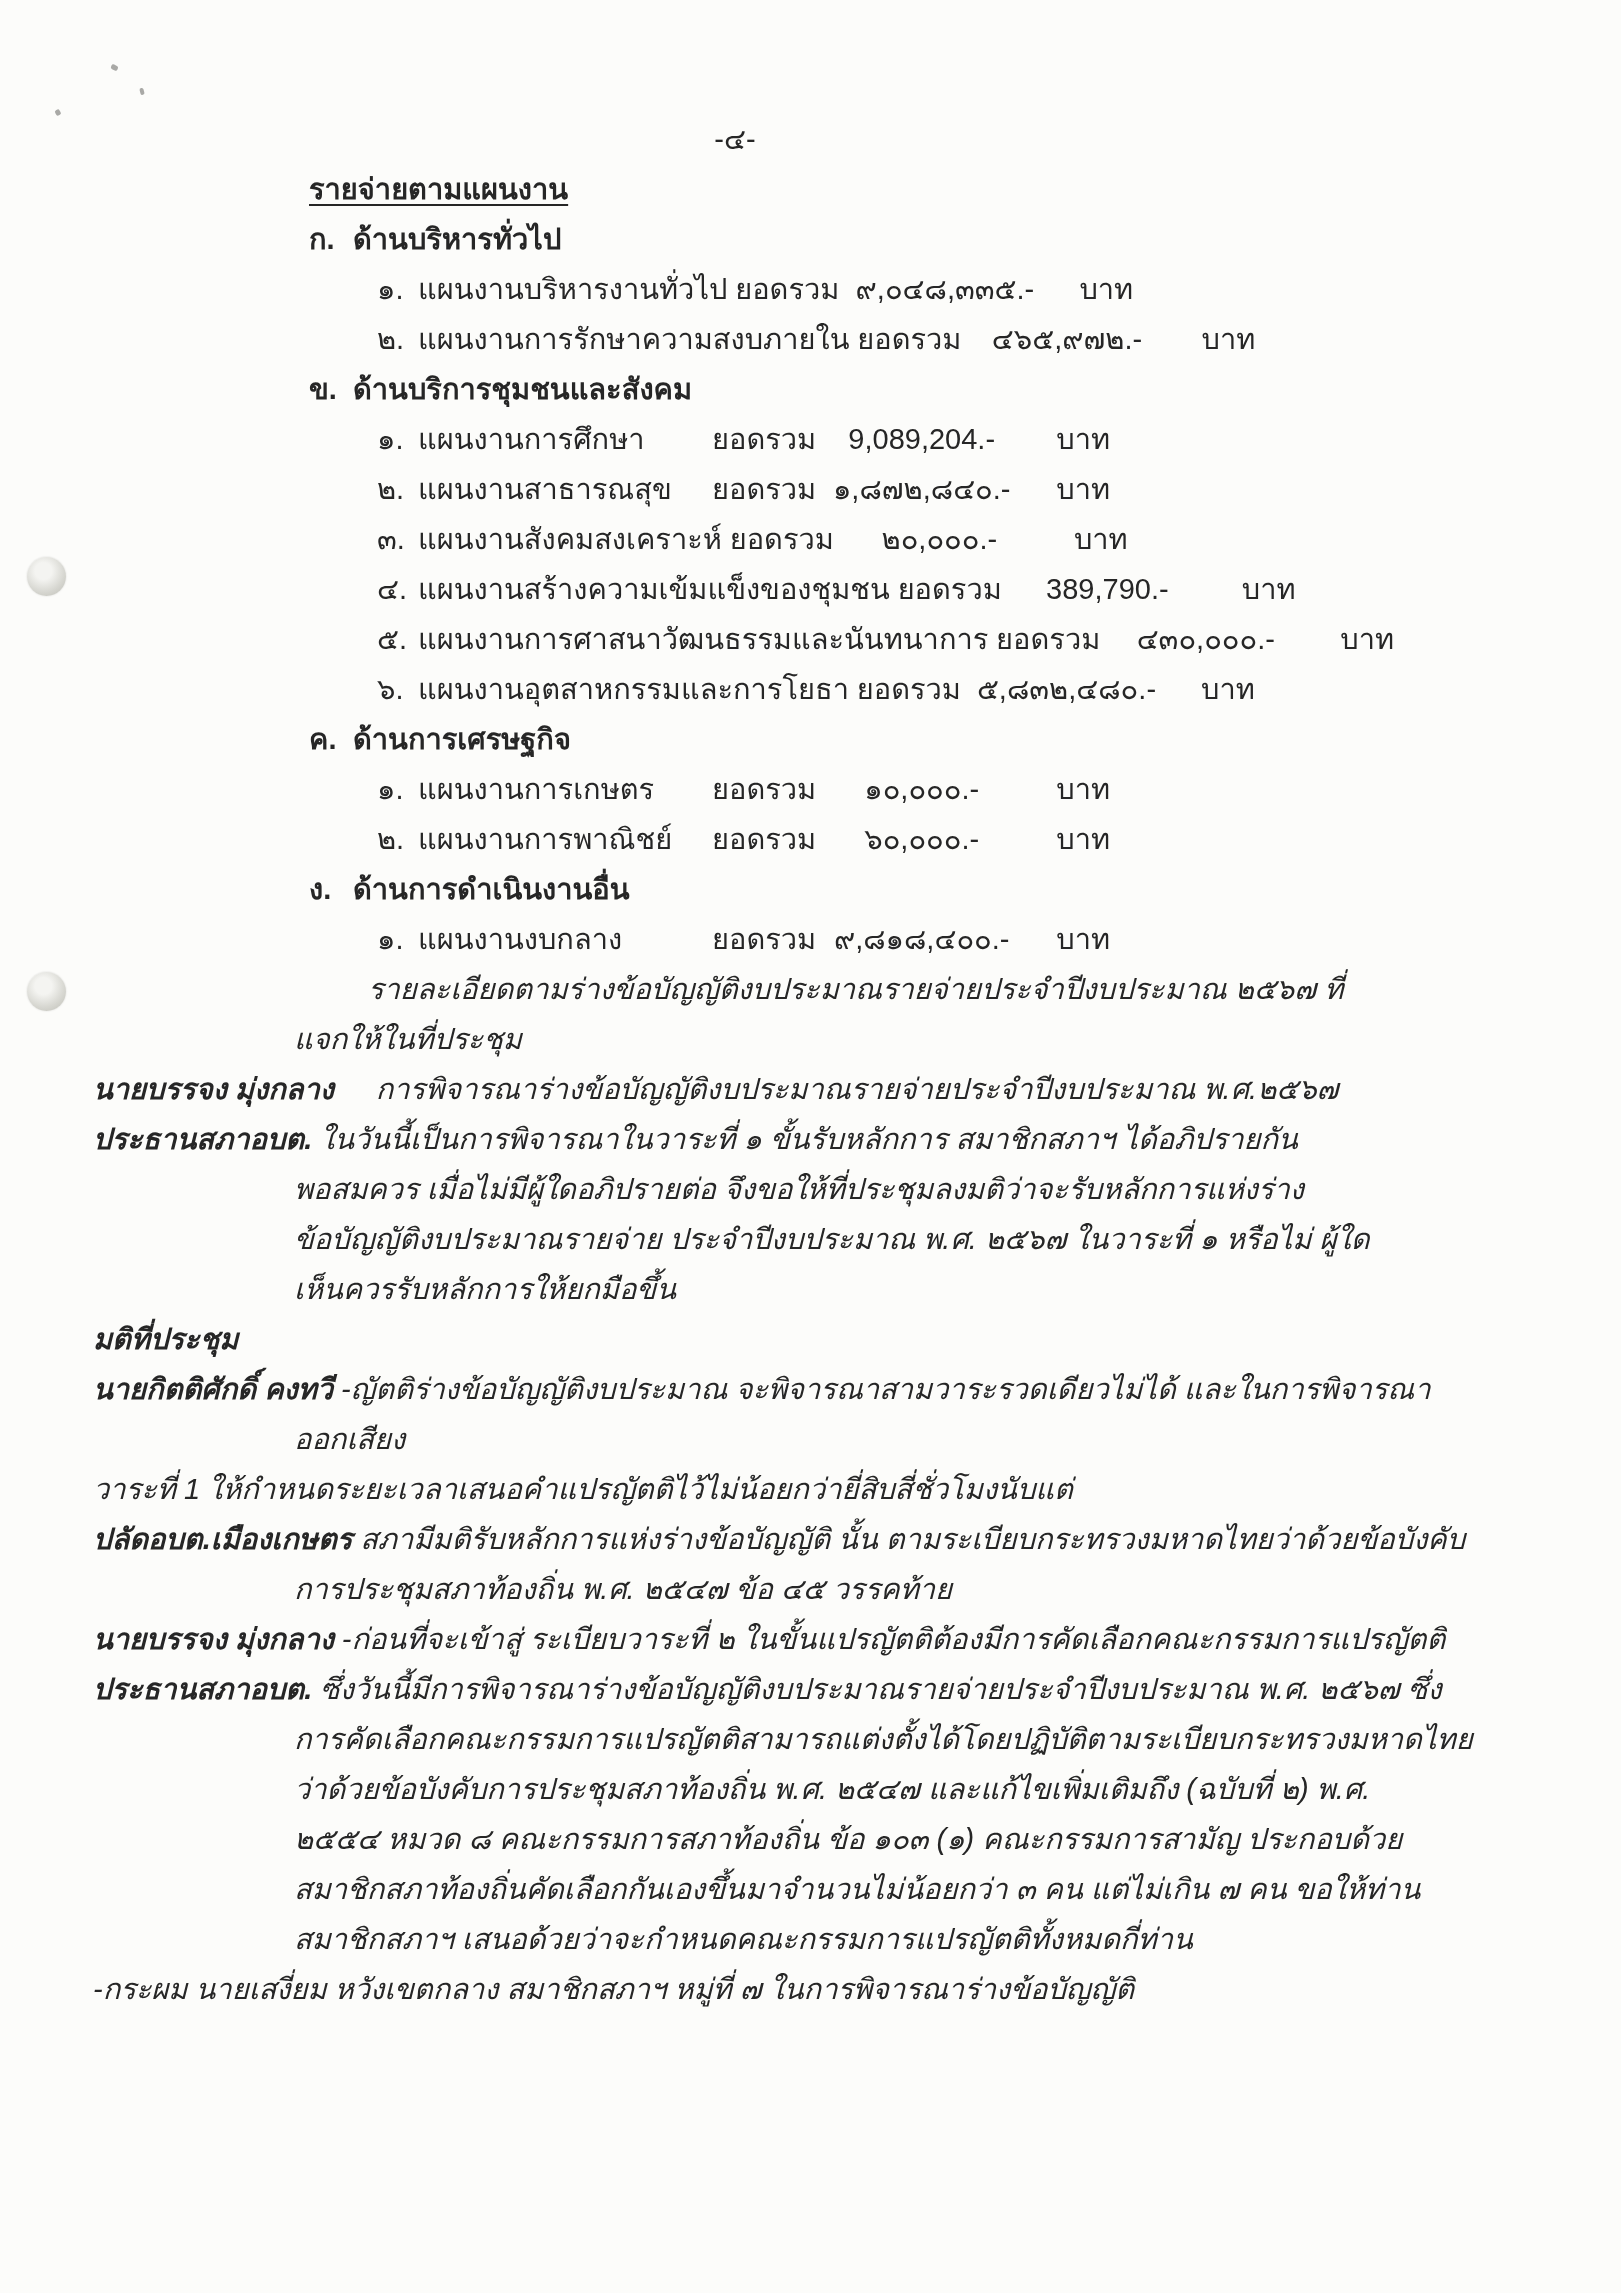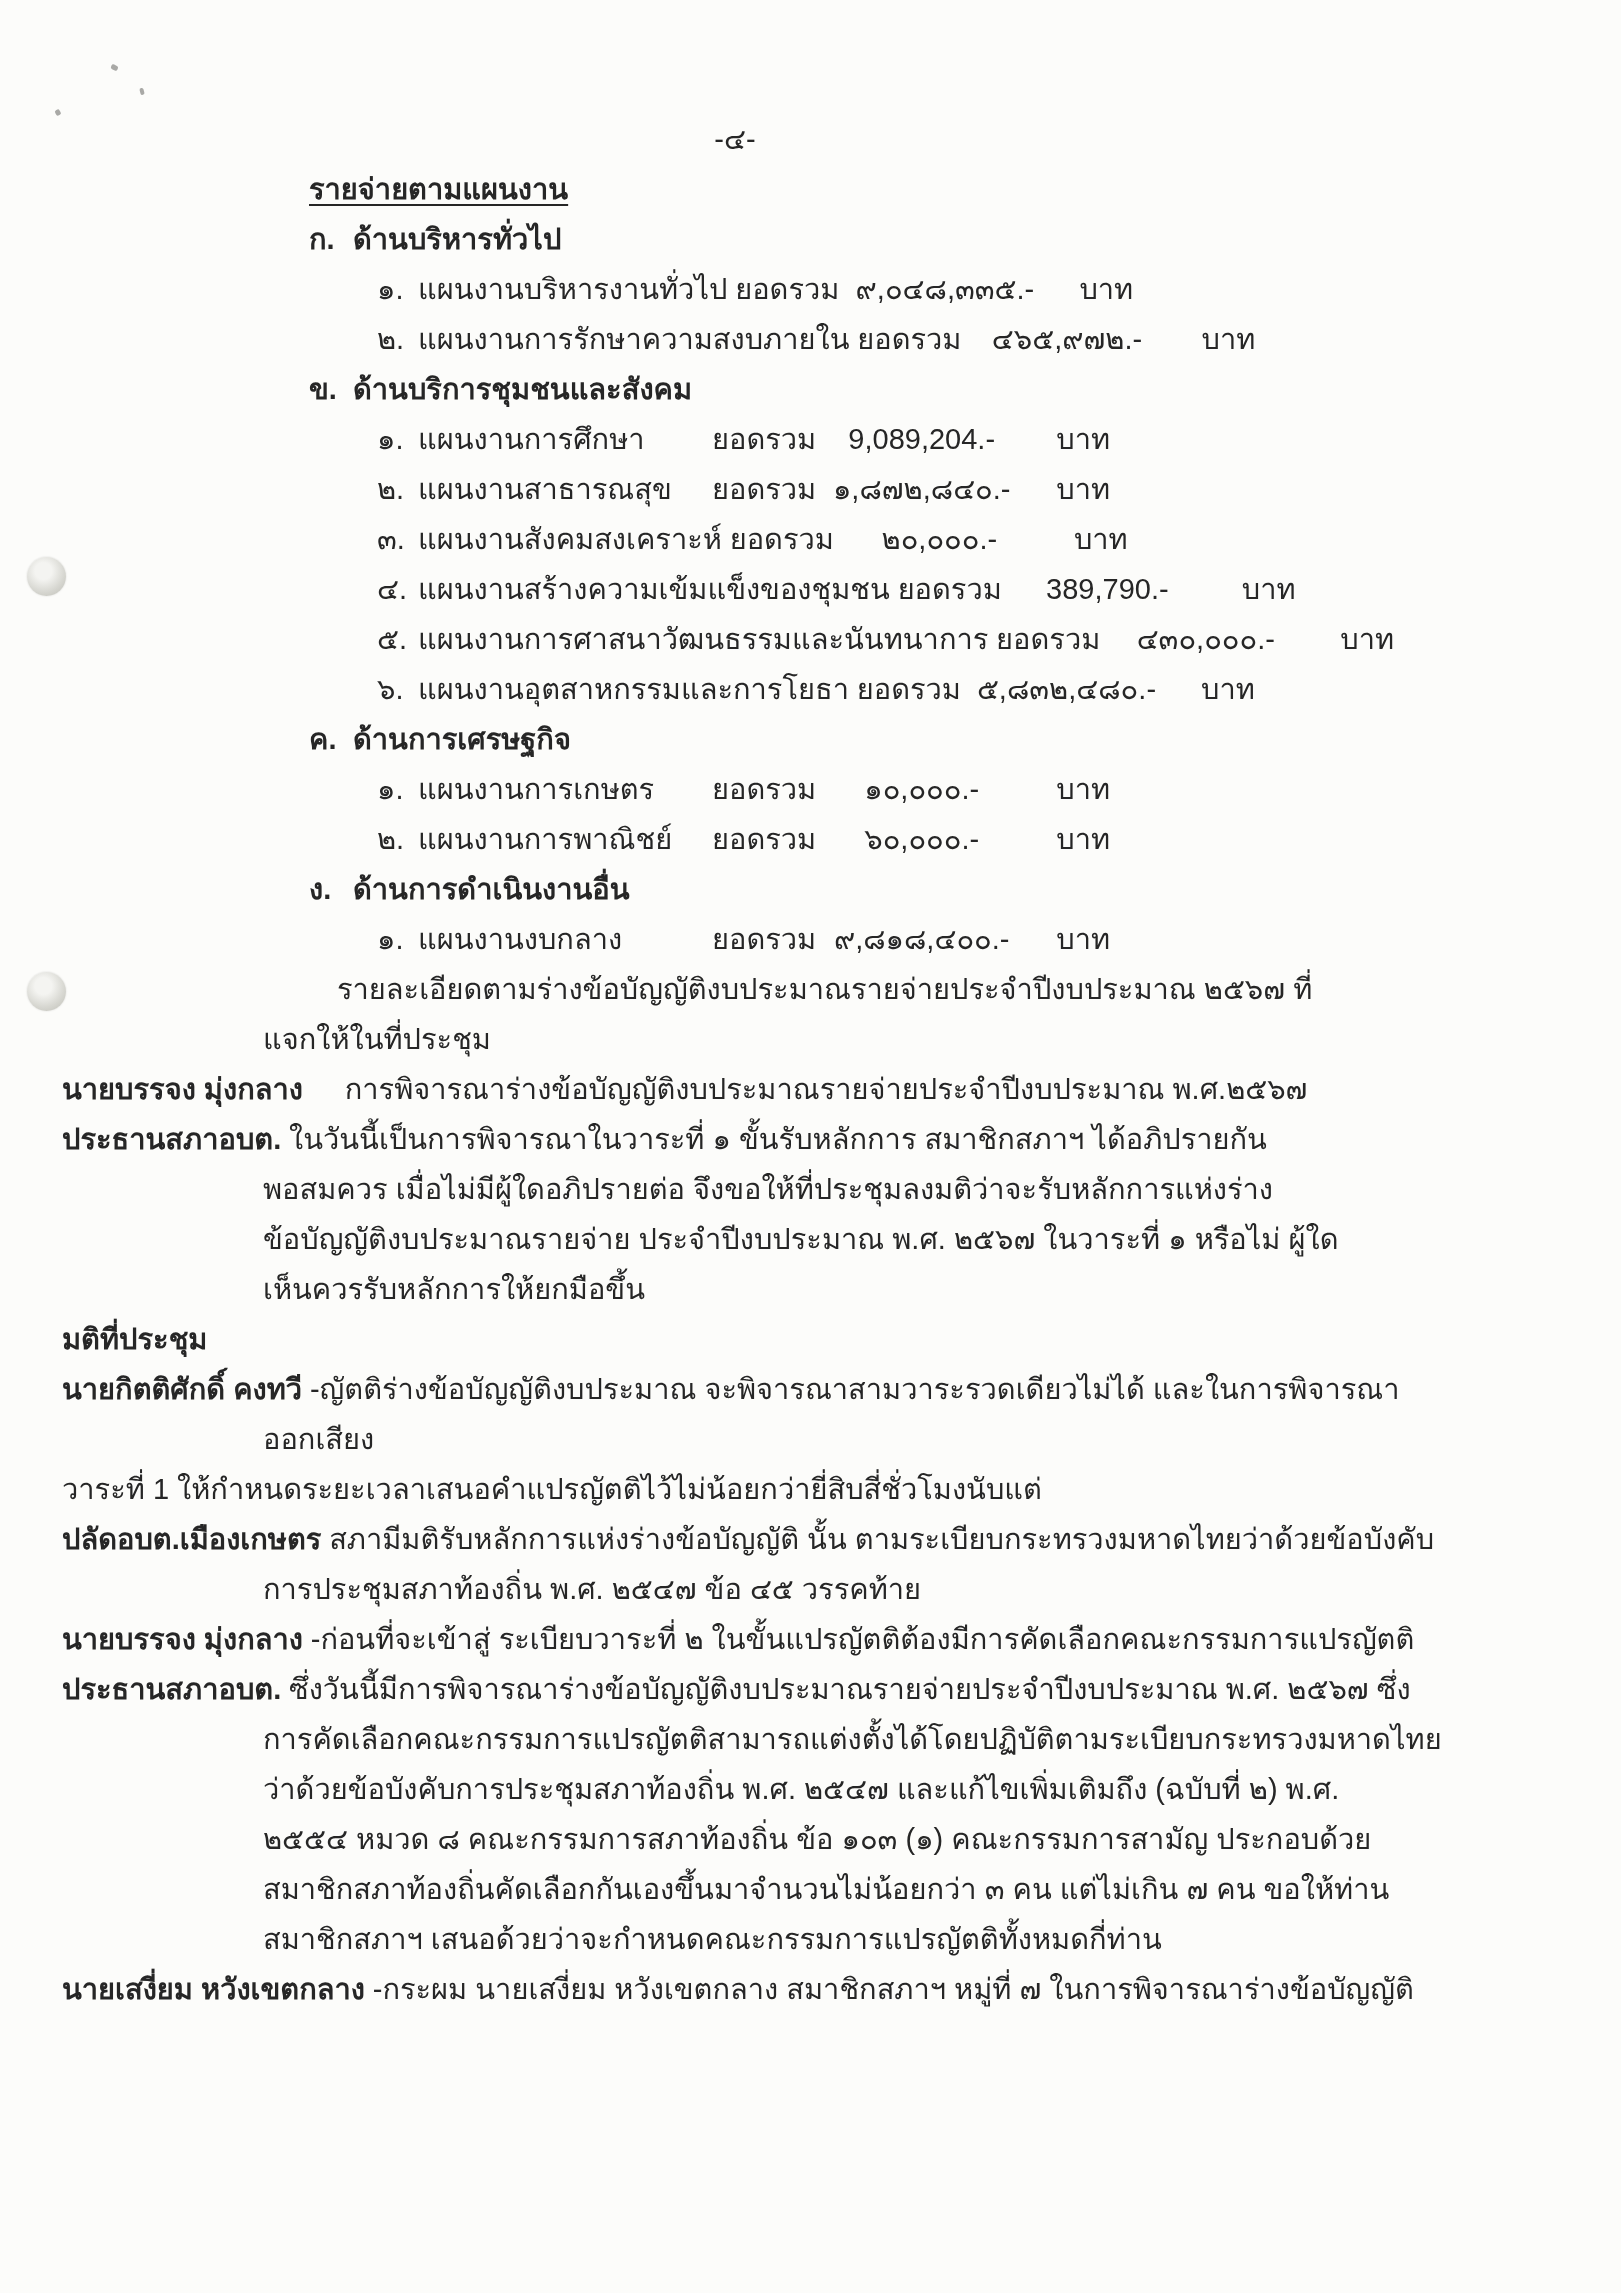--- a/index.html
+++ b/index.html
@@ -44,21 +44,21 @@
     margin-left:377px;
     display:grid;
     grid-template-columns:41px minmax(294px,max-content) max-content minmax(211px,max-content) max-content;
     align-items:baseline;
     white-space:nowrap;
   }
   .iname   { padding-right:7.8px; }
   .iamount { text-align:center; }
   .iunit   { padding-left:29px; }
 
-  .mline { margin-left:62px; display:flex; align-items:flex-end; white-space:nowrap; }
+  .mline { margin-left:93px; display:flex; align-items:flex-end; white-space:nowrap;font-style:italic; }
   .mlabel { font-weight:bold; min-width:201px; padding-right:7.8px; flex:none; }
 </style>
 </head>
 <body>
 
 <div class="page" style="background: rgb(252, 252, 250); color: rgb(38, 38, 38);">
   <div class="speck s1"></div>
   <div class="speck s2"></div>
   <div class="speck s3"></div>
   <div class="punch punch-top"></div>
@@ -283,18 +283,17 @@
     <span class="mlabel"></span>
     <span class="mbody">สมาชิกสภาท้องถิ่นคัดเลือกกันเองขึ้นมาจำนวนไม่น้อยกว่า ๓ คน แต่ไม่เกิน ๗ คน ขอให้ท่าน</span>
   </div>
 
   <div class="mline">
     <span class="mlabel"></span>
     <span class="mbody">สมาชิกสภาฯ เสนอด้วยว่าจะกำหนดคณะกรรมการแปรญัตติทั้งหมดกี่ท่าน</span>
   </div>
 
   <div class="mline">
-    <span class="mlabel">นายเสงี่ยม  หวังเขตกลาง</span>
     <span class="mbody">-กระผม นายเสงี่ยม  หวังเขตกลาง สมาชิกสภาฯ หมู่ที่ ๗ ในการพิจารณาร่างข้อบัญญัติ</span>
   </div>
 </div>
 </div>
 
 
 </body></html>

